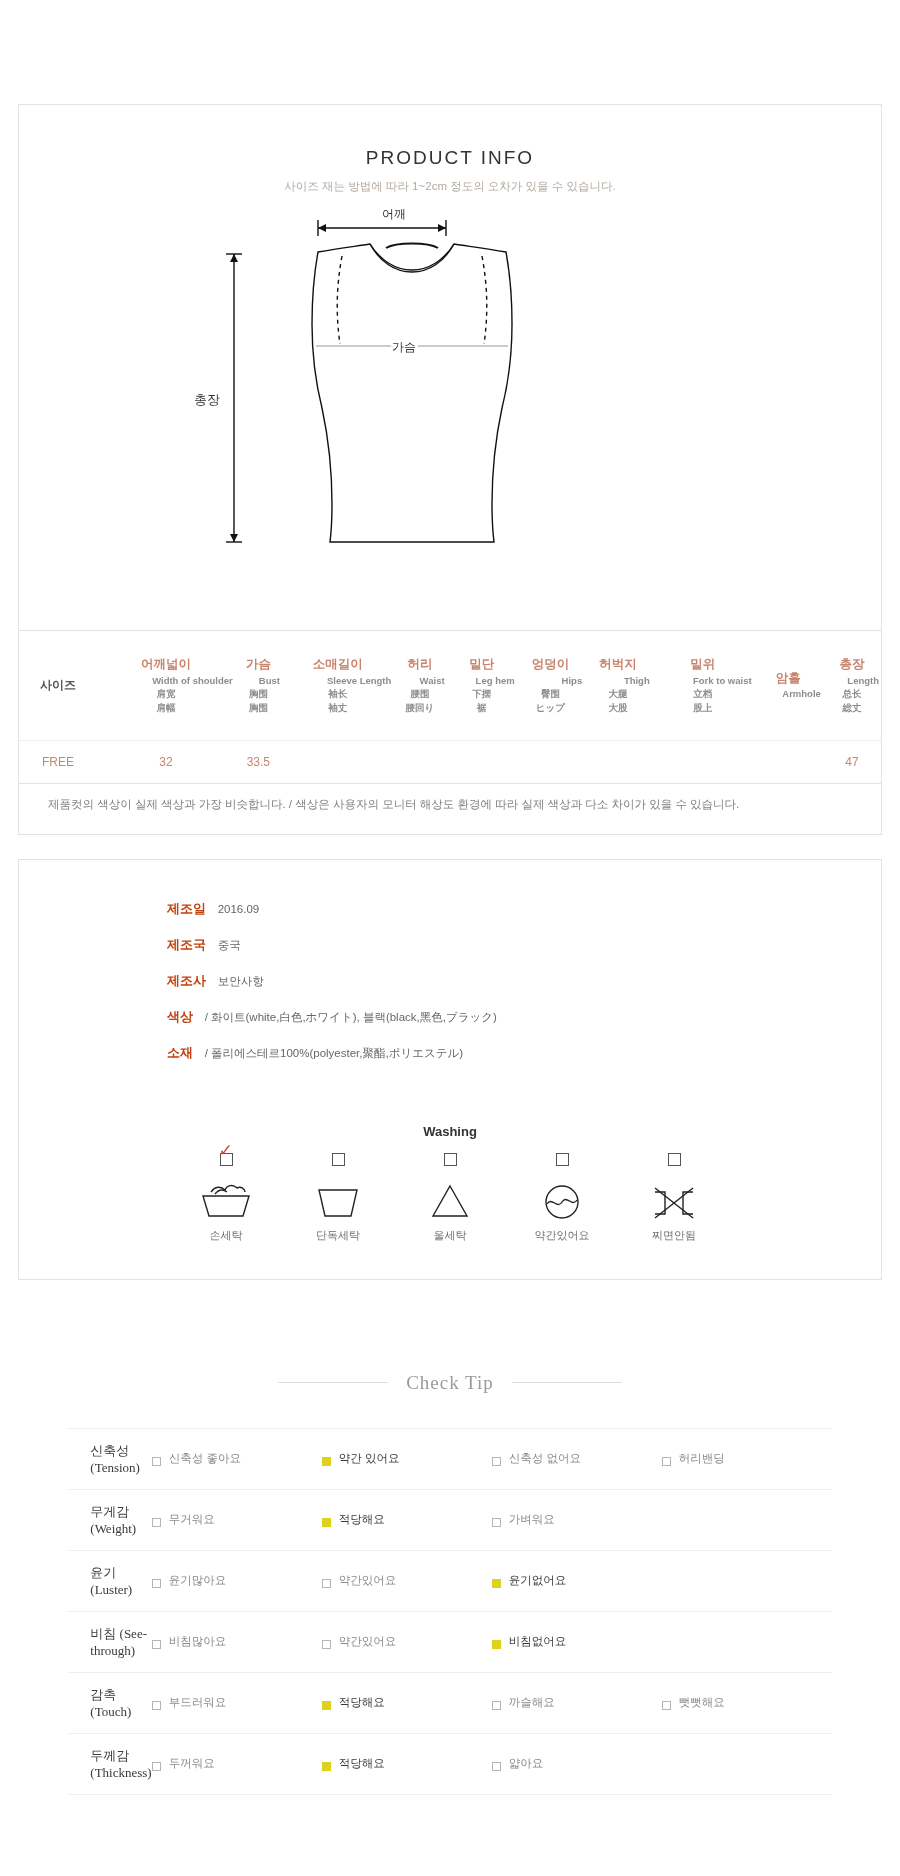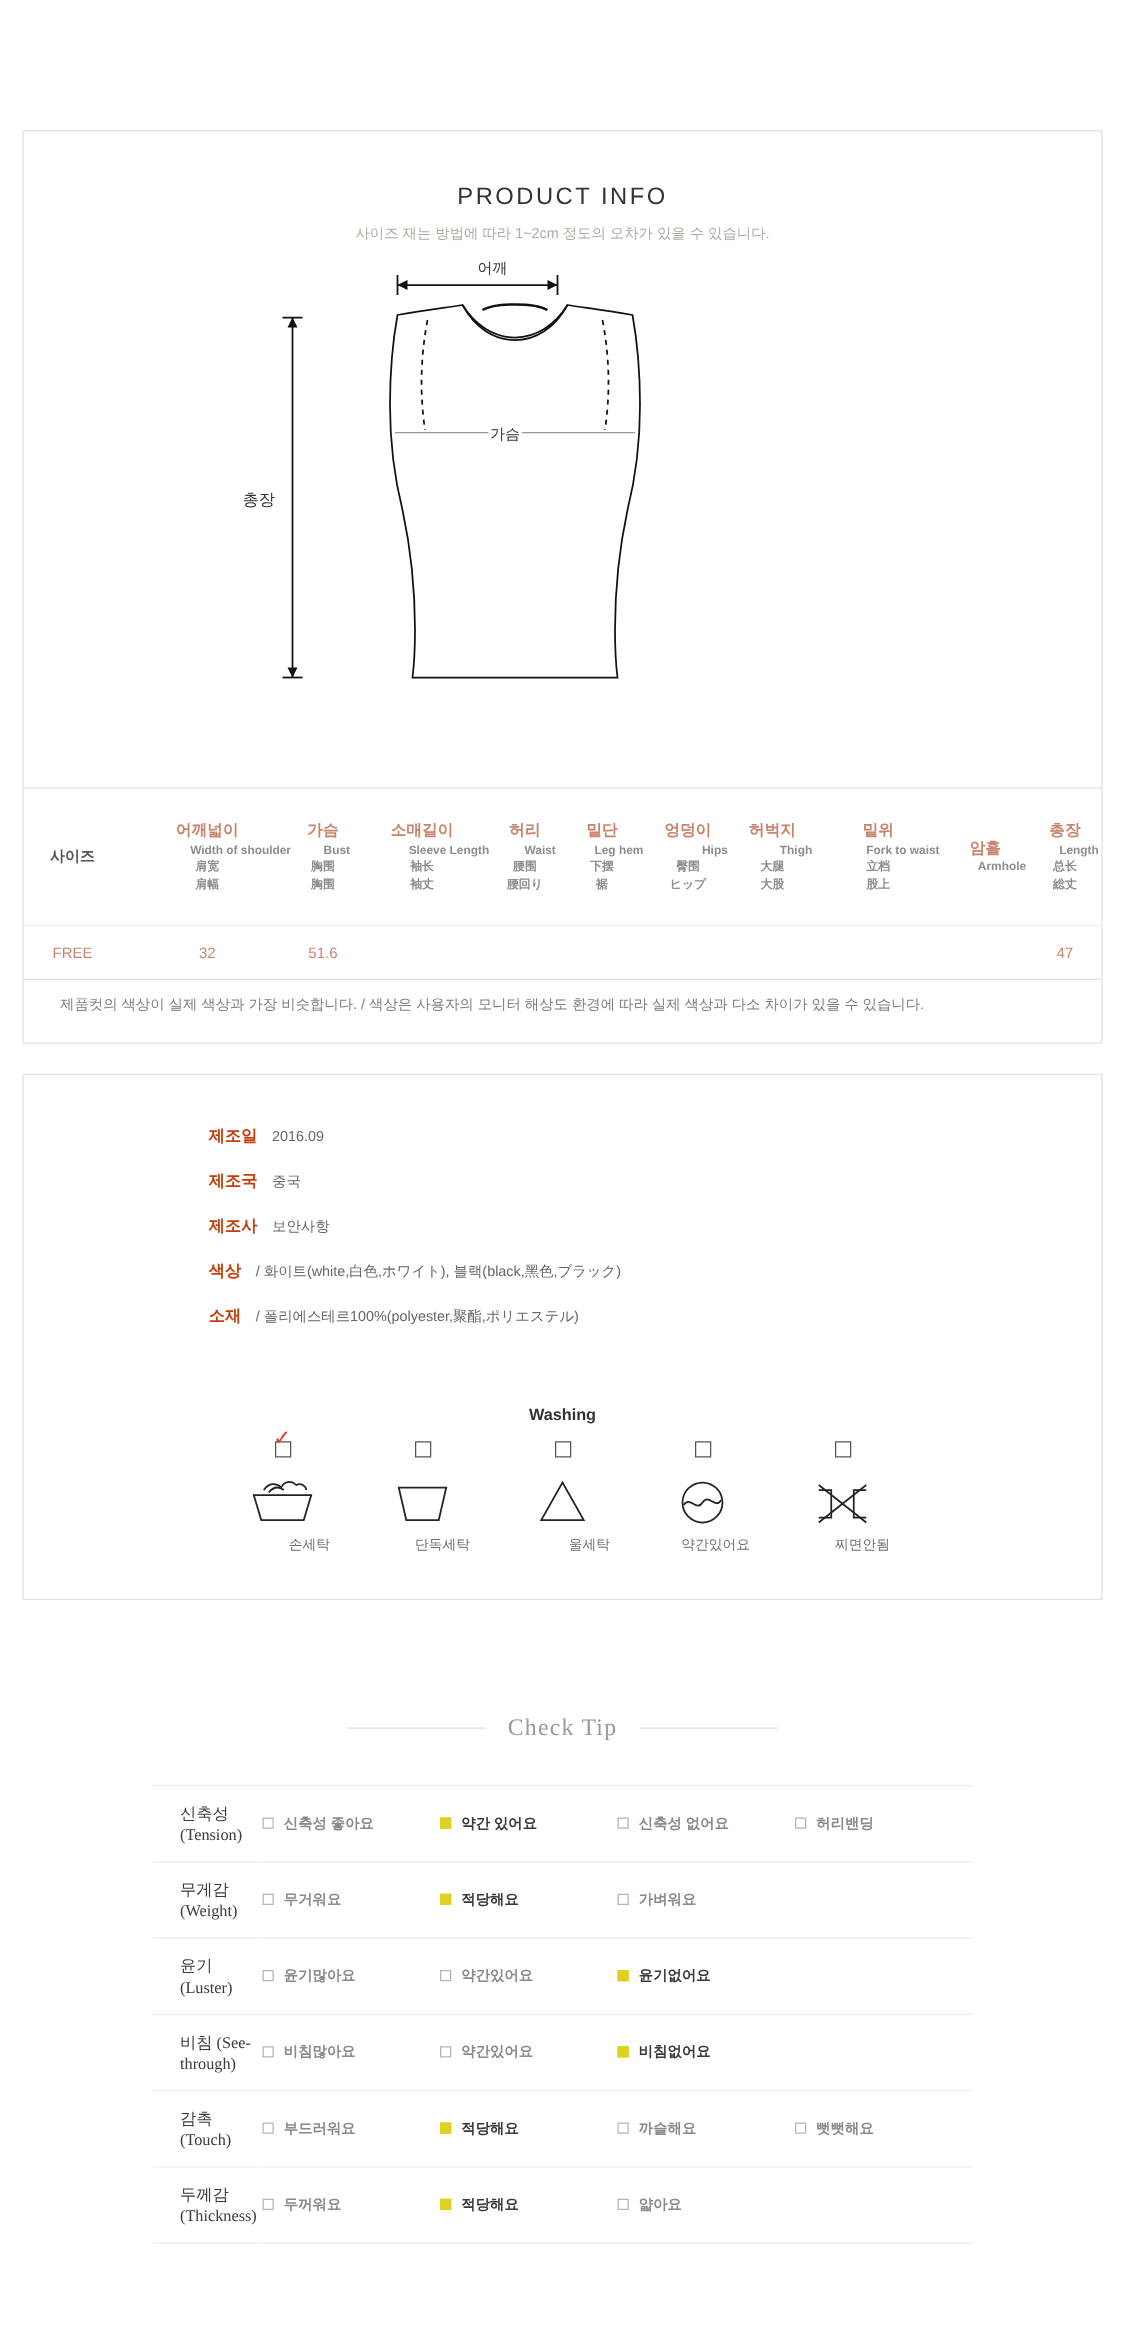--- a/index.html
+++ b/index.html
@@ -162,21 +162,20 @@
     left: -2px; top: -12px;
     color: #e03b2f;
     font-size: 17px;
     line-height: 1;
   }
   .wash-icon { height: 46px; }
   .wash-label {
     font-size: 11px;
     color: #6e6e6e;
     margin-top: 6px;
-    text-align: right;
   }
 
   
   #checktip-section {
     margin: 92px 0 0 0;
     padding: 0 0 90px 0;
   }
   .ct-head {
     display: flex;
     align-items: center;
@@ -201,26 +200,25 @@
   .ct-table td { padding: 13px 0; vertical-align: middle; }
   .ct-name {
     width: 190px;
     font-size: 13px;
     color: #3a3a3a;
     font-family: "Liberation Serif", "DejaVu Serif", serif;
     padding-left: 22px !important;
   }
   .ct-opts { display: flex; }
   .ct-opt {
-    width: 142px;
+    width: 170px;
     display: flex;
-    align-items: center;
+    align-items: flex-end;
     font-size: 11.5px;
     color: #8a8a8a;
-    font-weight: bold;
   }
   .ct-cb {
     width: 9px; height: 9px;
     border: 1px solid #b5b5b5;
     margin-right: 8px;
     flex: 0 0 auto;
     background: #fff;
   }
   .ct-cb.on { background: #ddd21f; border-color: #ddd21f; }
   .ct-opt.on { color: #3a3a3a; }
@@ -341,21 +339,21 @@
             <span class="hd-en">Length</span>
             <span class="hd-cn">总长</span>
             <span class="hd-cn">総丈</span>
           </th>
         </tr>
       </thead>
       <tbody>
         <tr>
           <td class="rowlabel">FREE</td>
           <td>32</td>
-          <td>51.6</td>
+          <td>33.5</td>
           <td></td>
           <td></td>
           <td></td>
           <td></td>
           <td></td>
           <td></td>
           <td></td>
           <td>47</td>
         </tr>
       </tbody>

